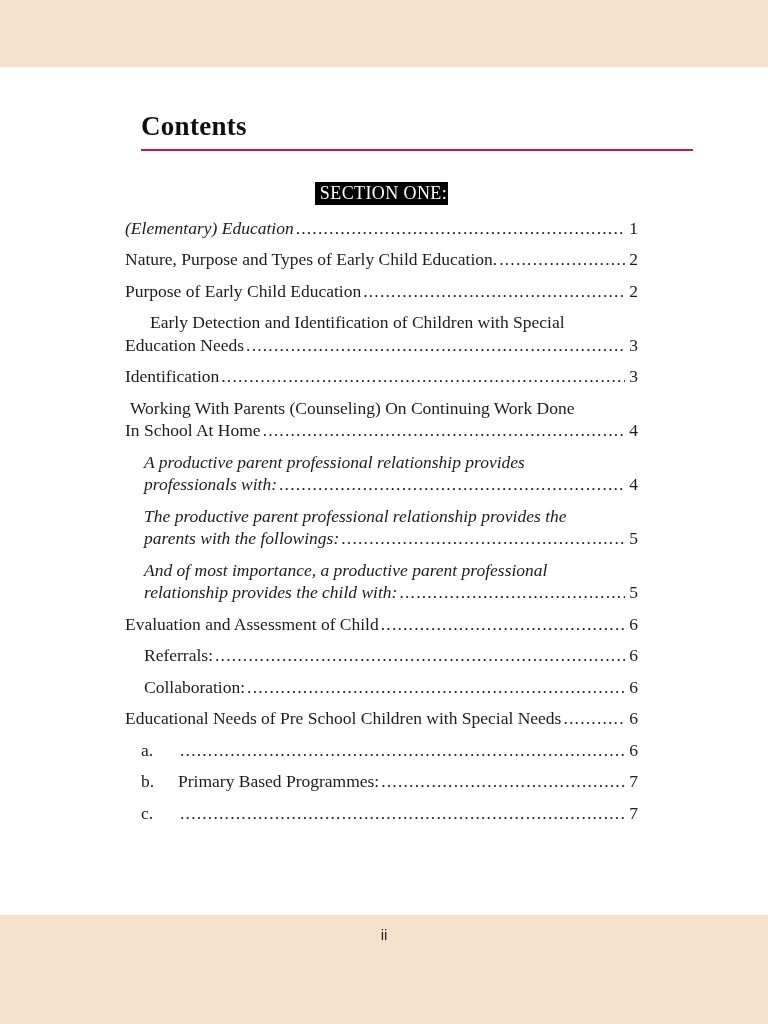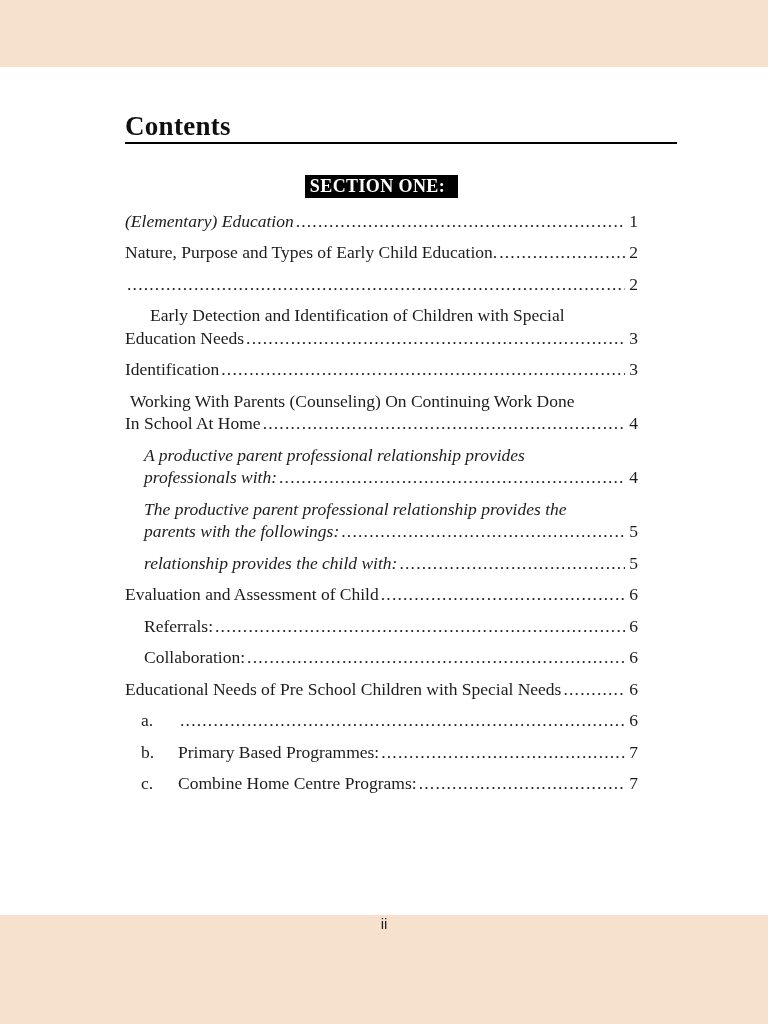--- a/index.html
+++ b/index.html
@@ -13,40 +13,42 @@
   .sheet {
     background: #ffffff;
     width: 768px;
     height: 848px;
     margin-top: 67px;
     box-sizing: border-box;
     padding: 45px 91px 0 125px; 
   }
   .doc-header {
     width: 552px;
-    border-bottom: 2px solid #000000;
+    border-bottom: 2px solid #be185d;
+    padding-bottom: 7px;
     margin-bottom: 31px;
+    margin-left: 16px;
   }
   .doc-title {
     font-size: 27px;
     font-weight: bold;
     letter-spacing: 0.3px;
     color: #101010;
     line-height: 1.1;
   }
   .toc-col { width: 513px; } 
   .section-headings { text-align: center; margin-bottom: 12px; }
   .sec-line {
     display: inline-block;
     background: #000000;
     color: #ffffff;
-    font-weight: bold;
+    font-weight: normal;
     font-size: 18px;
     line-height: 20px;
-    padding: 1px 13px 2px 5px;
+    padding: 1px 1px 2px 5px;
     letter-spacing: 0.4px;
   }
   .sec-one { margin-bottom: 8px; }
   .sec-title-line { margin: 1px 0; }
   .toc-entry {
     font-size: 17.5px;
     line-height: 22.5px;
     margin-bottom: 9px;
   }
   .toc-entry.it .pre-line, .toc-entry.it .txt { font-style: italic; }
@@ -61,20 +63,21 @@
     font-style: normal;
     margin-left: 2px;
   }
   .dots::after {
     content: "....................................................................................................................";
     letter-spacing: 1.2px;
   }
   .pg { flex: 0 0 auto; min-width: 11px; text-align: right; padding-left: 2px; }
   .footer {
     text-align: center;
+    padding-top: 11px;
     font-family: "Liberation Sans", sans-serif;
     font-size: 15px;
     color: #222222;
   }
 </style>
 </head>
 <body>
 
 <div class="sheet">
   <div class="doc-header">
@@ -98,20 +101,21 @@
         </div>
         <div class="toc-entry">
           <div class="leader-line">
             <span class="txt">Nature, Purpose and Types of Early Child Education. </span>
             <span class="dots"></span>
             <span class="pg">2</span>
           </div>
         </div>
         <div class="toc-entry">
           <div class="leader-line">
+            <span class="txt">Purpose of Early Child Education</span>
             <span class="dots"></span>
             <span class="pg">2</span>
           </div>
         </div>
         <div class="toc-entry">
           <div class="pre-line" style="padding-left: 25px;">Early Detection and Identification of Children with Special</div>
           <div class="leader-line">
             <span class="txt">Education Needs </span>
             <span class="dots"></span>
             <span class="pg">3</span>
@@ -142,20 +146,21 @@
         </div>
         <div class="toc-entry it" style="padding-left: 19px;">
           <div class="pre-line">The productive parent professional relationship provides the</div>
           <div class="leader-line">
             <span class="txt">parents with the followings: </span>
             <span class="dots"></span>
             <span class="pg">5</span>
           </div>
         </div>
         <div class="toc-entry it" style="padding-left: 19px;">
+          <div class="pre-line">And of most importance, a productive parent professional</div>
           <div class="leader-line">
             <span class="txt">relationship provides the child with: </span>
             <span class="dots"></span>
             <span class="pg">5</span>
           </div>
         </div>
         <div class="toc-entry">
           <div class="leader-line">
             <span class="txt">Evaluation and Assessment of Child </span>
             <span class="dots"></span>
@@ -194,21 +199,20 @@
           <div class="leader-line">
             <span class="marker">b.</span>
             <span class="txt">Primary Based Programmes: </span>
             <span class="dots"></span>
             <span class="pg">7</span>
           </div>
         </div>
         <div class="toc-entry" style="padding-left: 16px;">
           <div class="leader-line">
             <span class="marker">c.</span>
-            <span class="txt">Combine Home Centre Programs: </span>
             <span class="dots"></span>
             <span class="pg">7</span>
           </div>
         </div>
       </div>
   </div>
 </div>
 
 <div class="footer">
   <span>ii</span>

